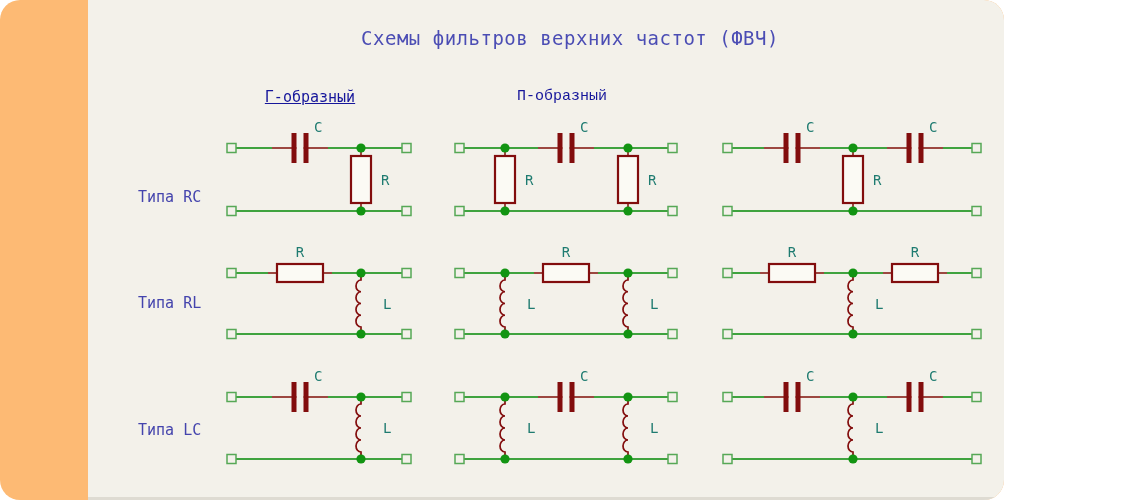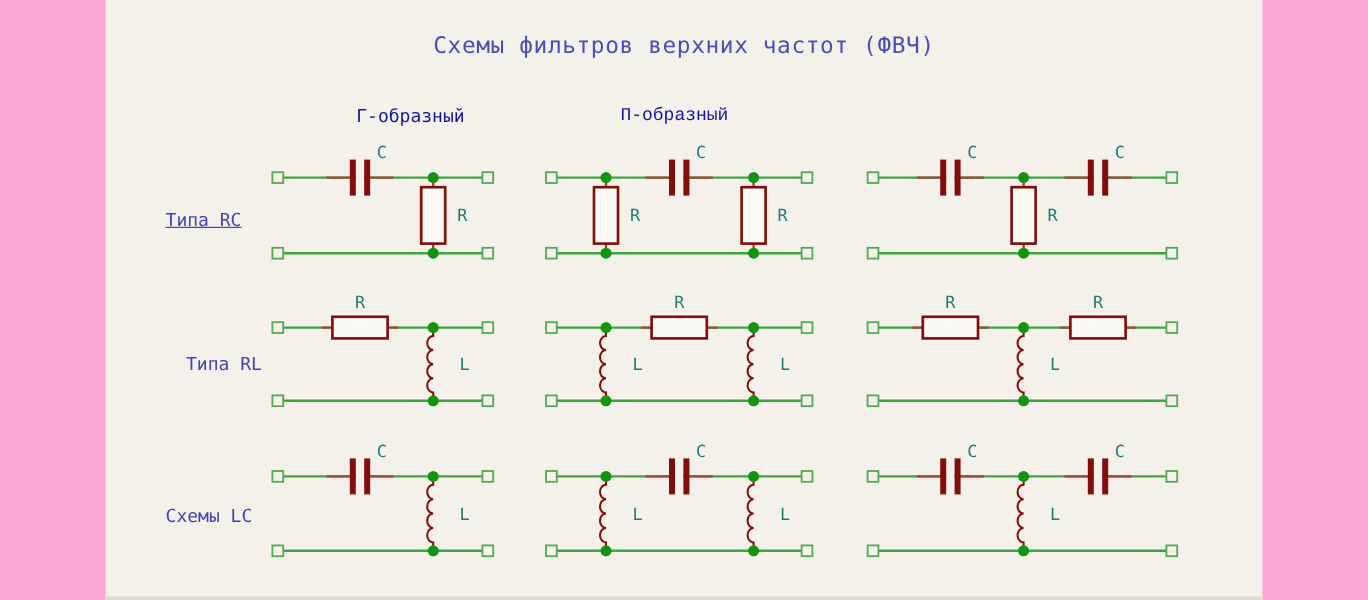--- a/index.html
+++ b/index.html
@@ -1,40 +1,40 @@
 <!DOCTYPE html>
 <html><head>
 <meta charset="utf-8">
 <style>
   html,body{margin:0;padding:0;}
   body{font-family:"DejaVu Sans Mono","Liberation Mono",monospace;}
-  .stage{position:relative;width:1140px;height:500px;background:#f9a8d4;overflow:hidden;}
+  .stage{position:relative;width:1004px;height:500px;background:#fdba74;overflow:hidden;border-radius:20px;}
   .content{position:absolute;left:88px;top:0;width:964px;height:497px;background:#f3f1ea;border-bottom:3px solid #dedbd2;}
   .page-title{position:absolute;left:88px;width:964px;top:27px;text-align:center;
     font-size:19px;letter-spacing:0.5px;color:#4b4db4;}
   .col-header{position:absolute;top:88px;width:220px;text-align:center;font-size:15px;color:#16169b;}
   .row-label{position:absolute;left:138px;font-size:15px;color:#4444ad;}
-  .col-h-0{left:232px;} .col-h-1{left:452px;font-family:Liberation Mono, monospace;} .col-h-2{left:752px;}
-  .row-l-0{top:174px;text-decoration:underline;} .row-l-1{top:294px;margin-left:17px;} .row-l-2{top:421px;}
+  .col-h-0{left:200px;text-decoration:underline;} .col-h-1{left:452px;font-family:Liberation Mono, monospace;} .col-h-2{left:752px;}
+  .row-l-0{top:188px;} .row-l-1{top:294px;} .row-l-2{top:421px;}
   svg.schematic{position:absolute;left:0;top:0;}
 </style>
 </head>
 <body>
 
 <div class="stage">
   <div class="content"></div>
 
   <div class="page-title">Схемы фильтров верхних частот (ФВЧ)</div>
 
   <div class="col-header col-h-0">Г-образный</div>
   <div class="col-header col-h-1">П-образный</div>
 
   <div class="row-label row-l-0">Типа RC</div>
   <div class="row-label row-l-1">Типа RL</div>
-  <div class="row-label row-l-2">Схемы LC</div>
+  <div class="row-label row-l-2">Типа LC</div>
 
   <svg class="schematic" id="schematic-svg" width="1140" height="500" viewBox="0 0 1140 500">
       <g>
         <line x1="236" y1="148" x2="402" y2="148" stroke="#3fa33f" stroke-width="2"></line>
         <line x1="236" y1="211" x2="402" y2="211" stroke="#3fa33f" stroke-width="2"></line>
         <g>
           <line x1="272" y1="148" x2="328" y2="148" stroke="#9c4841" stroke-width="2"></line>
           <rect x="296.5" y="131" width="7" height="34" fill="#f3f1ea" stroke="none"></rect>
           <rect x="291.5" y="133" width="5" height="30" fill="#820d0d"></rect>
           <rect x="303.5" y="133" width="5" height="30" fill="#820d0d"></rect>

